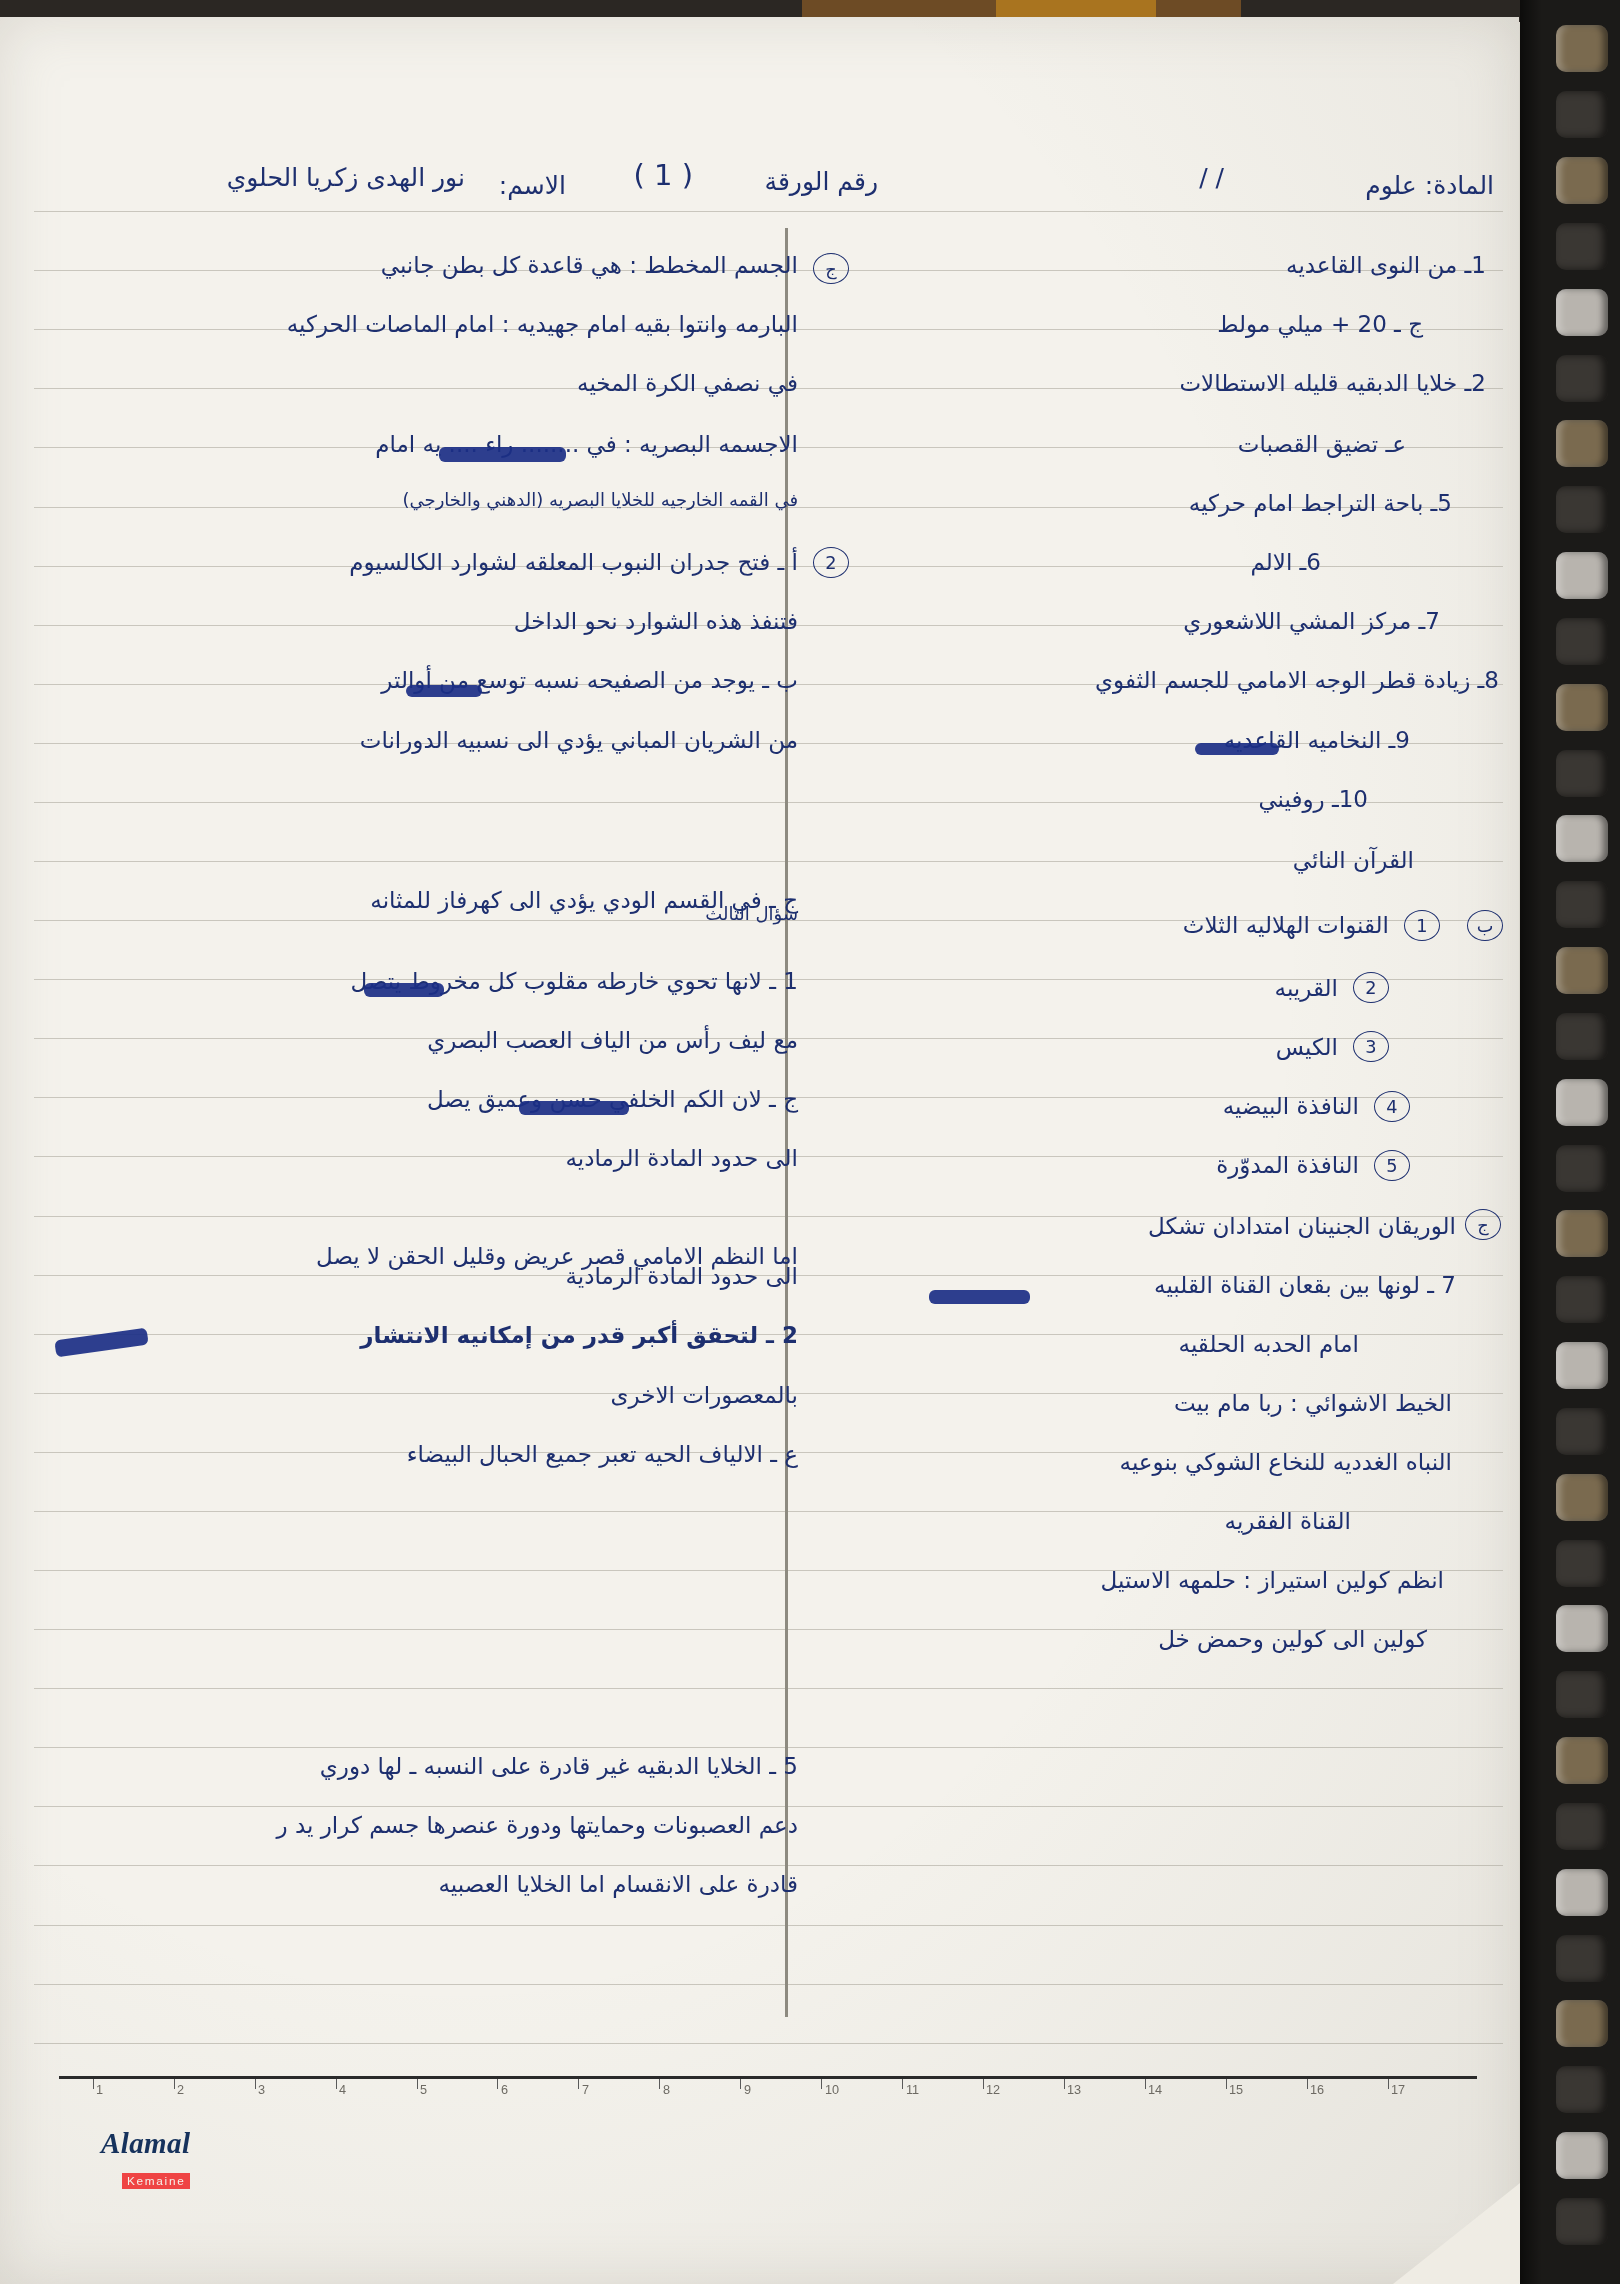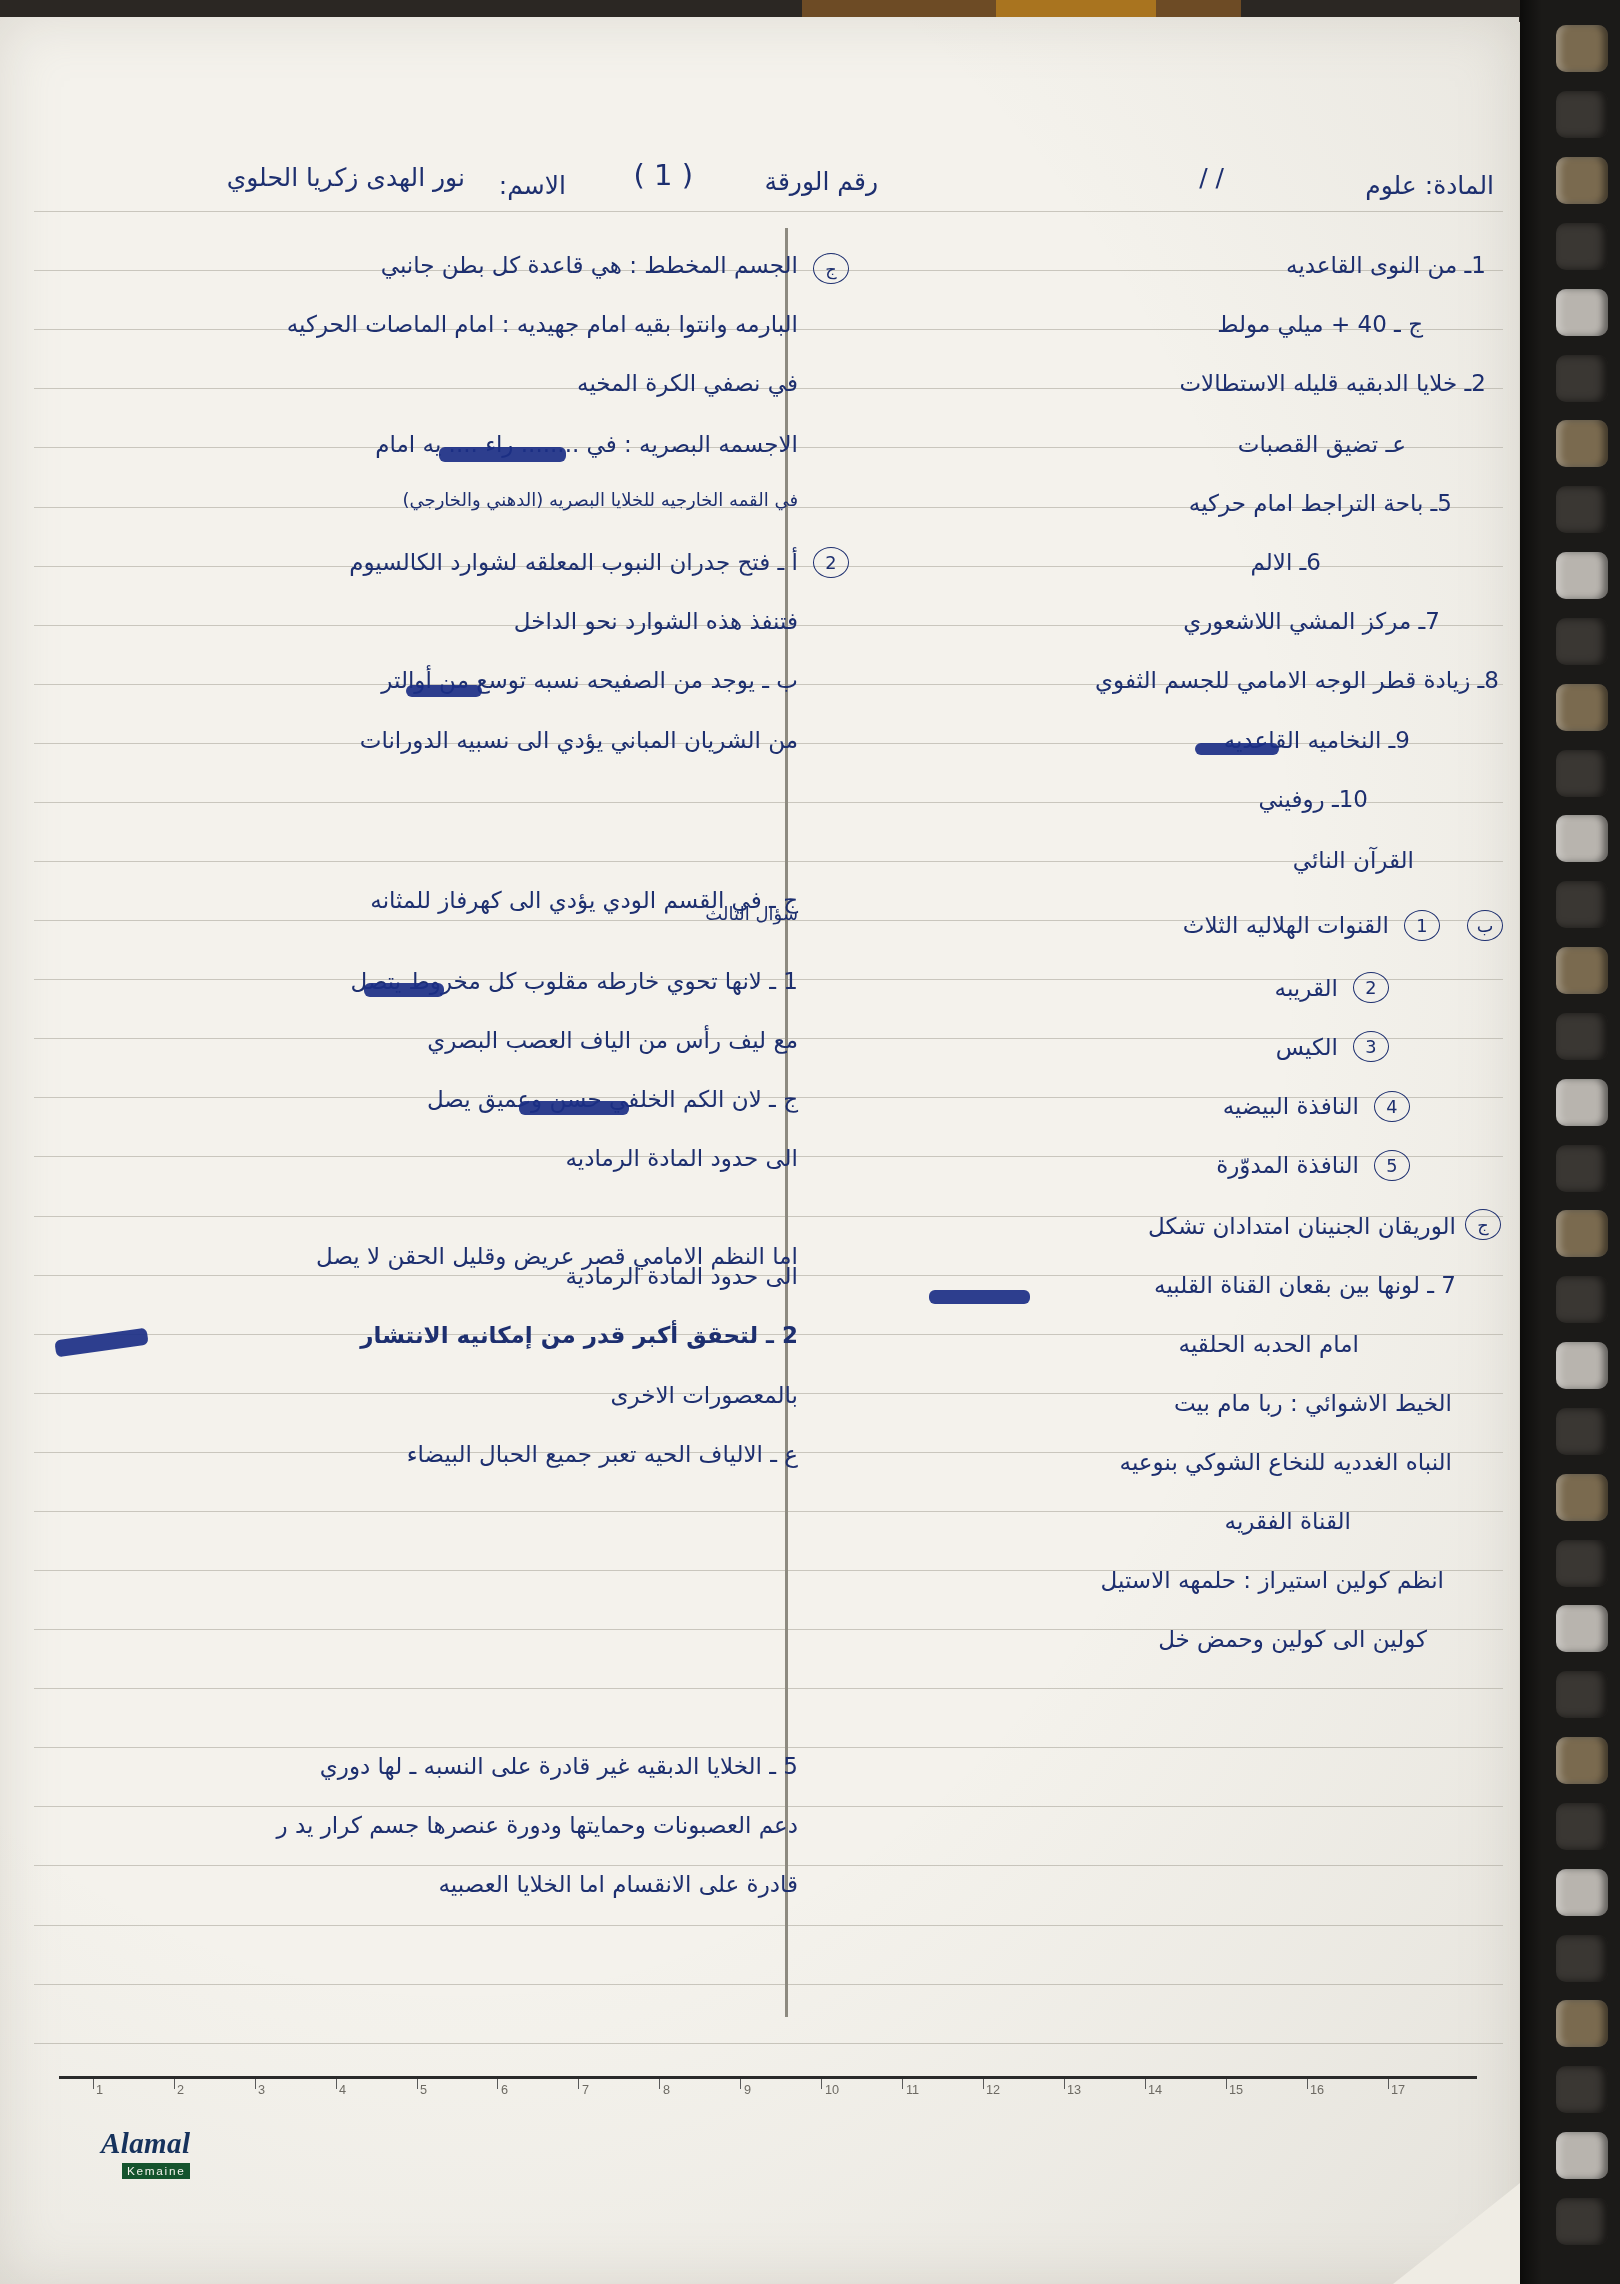--- a/index.html
+++ b/index.html
@@ -130,22 +130,22 @@
   }
   .brand .name {
     font-family: "Liberation Serif", serif;
     font-weight: bold;
     font-style: italic;
     font-size: 29px;
     color: #16325c;
     letter-spacing: 0.4px;
   }
   .brand .sub {
-    margin-top: 3px;
-    background: #14532d;
+    margin-top: 13px;
+    background: #ef4444;
     color: #f4f2ec;
     font-family: "Liberation Sans", sans-serif;
     font-size: 11.8px;
     letter-spacing: 1.7px;
     padding: 0.8px 5px;
     display: inline-block;
   }
 
   
   .hw {
@@ -288,21 +288,21 @@
   <div class="hw big" style="right:743px; top:169px;">رقم الورقة</div>
   <div class="hw big" style="right:928px; top:160px; font-size:29px;">( 1 )</div>
   <div class="hw big" style="right:1055px; top:173px;">الاسم:</div>
   <div class="hw big" style="right:1156px; top:165px;">نور الهدى زكريا الحلوي</div>
 
   <div class="hw" style="right:135px; top:253px;">
     <span>1</span>ـ
     <span>من النوى القاعديه</span>
   </div>
   <div class="hw" style="right:198px; top:312px;">
-    <span>ج ـ 40 + ميلي مولط</span>
+    <span>ج ـ 20 + ميلي مولط</span>
   </div>
   <div class="hw" style="right:135px; top:371px;">
     <span>2</span>ـ
     <span>خلايا الدبقيه قليله الاستطالات</span>
   </div>
   <div class="hw" style="right:215px; top:432px;">
     <span>ع</span>ـ
     <span>تضيق القصبات</span>
   </div>
   <div class="hw" style="right:169px; top:491px;">

